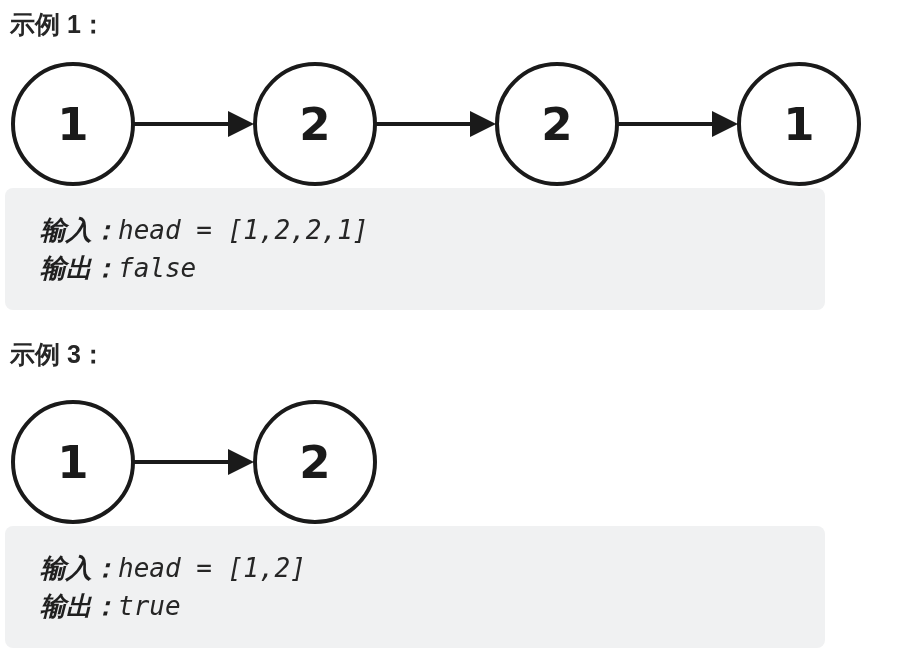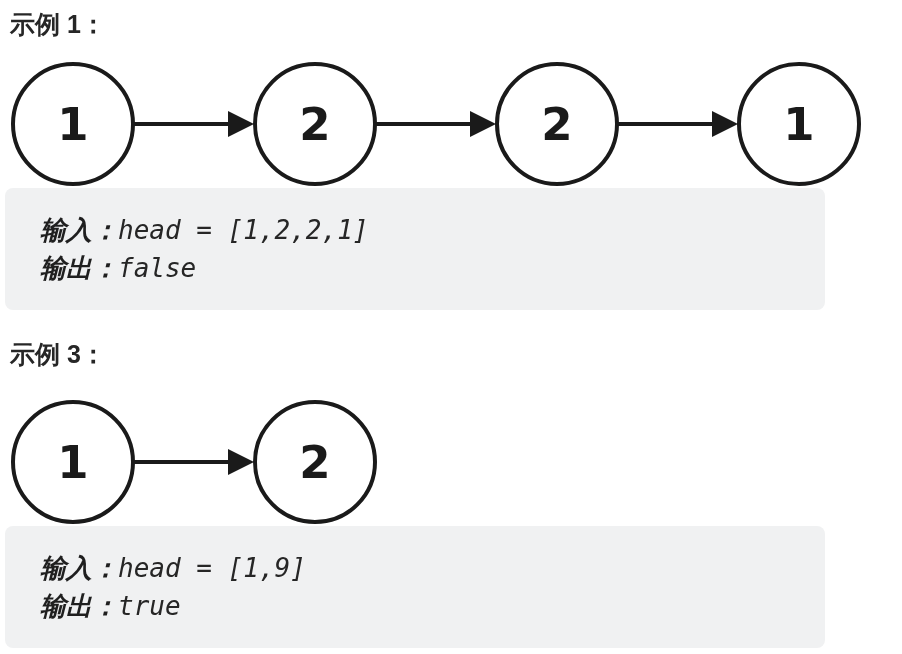--- a/index.html
+++ b/index.html
@@ -82,16 +82,16 @@
   <h3 class="example-label">示例 3：</h3>
   <svg class="diagram" viewBox="0 0 902 125" xmlns="http://www.w3.org/2000/svg">
       <circle cx="73" cy="62" r="60" fill="#ffffff" stroke="#1a1a1a" stroke-width="4"></circle>
       <text x="73" y="62" text-anchor="middle" dominant-baseline="central" font-family="&quot;DejaVu Sans&quot;, sans-serif" font-size="45" font-weight="700" fill="#1a1a1a">1</text>
       <line x1="132" y1="62" x2="234" y2="62" stroke="#1a1a1a" stroke-width="4"></line>
       <polygon points="254,62 228,49 228,75" fill="#1a1a1a"></polygon>
       <circle cx="315" cy="62" r="60" fill="#ffffff" stroke="#1a1a1a" stroke-width="4"></circle>
       <text x="315" y="62" text-anchor="middle" dominant-baseline="central" font-family="&quot;DejaVu Sans&quot;, sans-serif" font-size="45" font-weight="700" fill="#1a1a1a">2</text>
     </svg>
   <div class="code-block">
-    <p class="io-line"><span class="io-label">输入：</span><span class="io-value">head = [1,9]</span></p>
+    <p class="io-line"><span class="io-label">输入：</span><span class="io-value">head = [1,2]</span></p>
     <p class="io-line"><span class="io-label">输出：</span><span class="io-value">true</span></p>
   </div>
 </section>
 
 </body></html>

